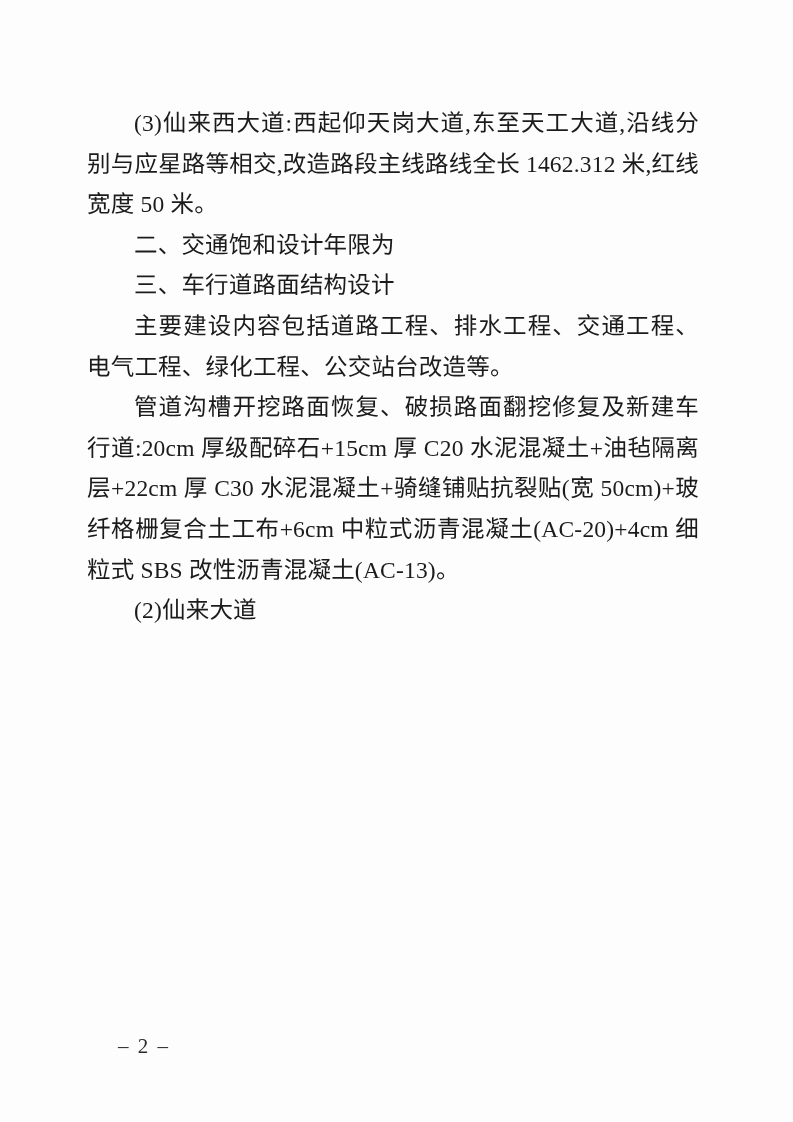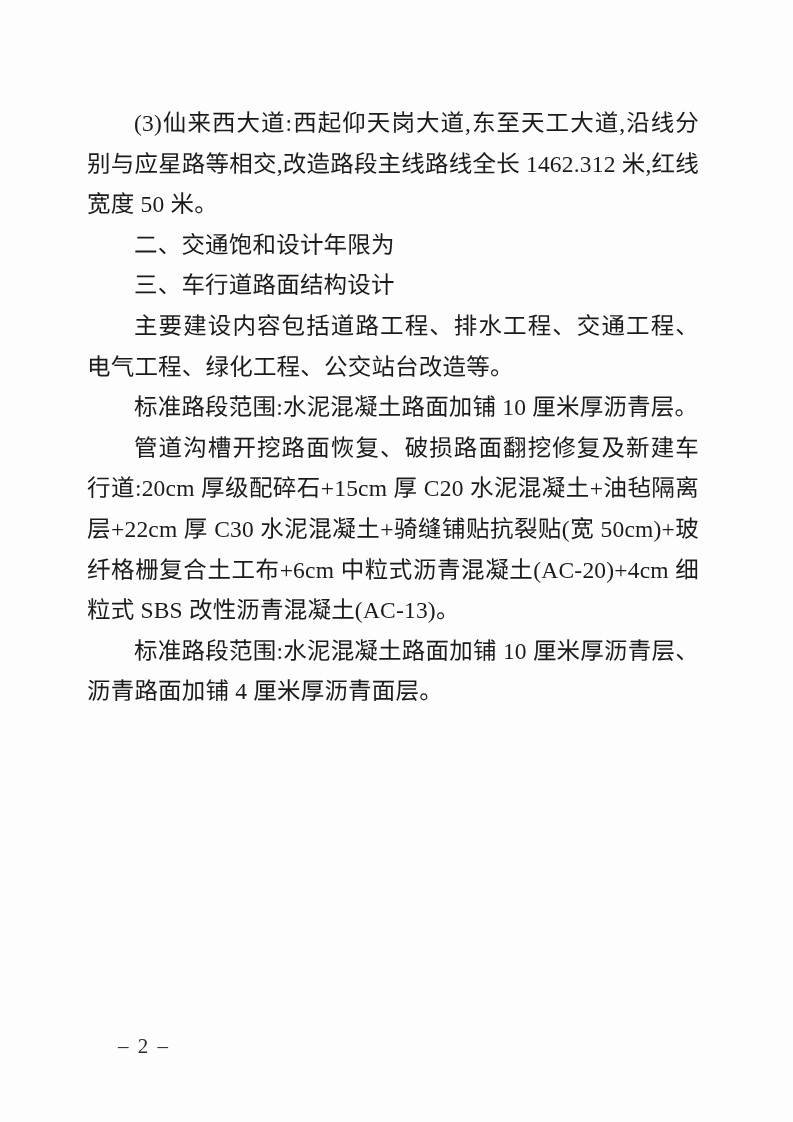--- a/index.html
+++ b/index.html
@@ -44,18 +44,17 @@
 </style>
 </head>
 <body>
 
 <div class="page">
   <div class="text-block">
     <p class="para">(3)仙来西大道:西起仰天岗大道,东至天工大道,沿线分别与应星路等相交,改造路段主线路线全长 1462.312 米,红线宽度 50 米。</p>
     <p class="para">二、交通饱和设计年限为</p>
     <p class="para">三、车行道路面结构设计</p>
     <p class="para">主要建设内容包括道路工程、排水工程、交通工程、电气工程、绿化工程、公交站台改造等。</p>
-    <p class="para">标准路段范围:水泥混凝土路面加铺 10 厘米厚沥青层。</p>
     <p class="para">管道沟槽开挖路面恢复、破损路面翻挖修复及新建车行道:20cm 厚级配碎石+15cm 厚 C20 水泥混凝土+油毡隔离层+22cm 厚 C30 水泥混凝土+骑缝铺贴抗裂贴(宽 50cm)+玻纤格栅复合土工布+6cm 中粒式沥青混凝土(AC-20)+4cm 细粒式 SBS 改性沥青混凝土(AC-13)。</p>
-    <p class="para">标准路段范围:水泥混凝土路面加铺 10 厘米厚沥青层、沥青路面加铺 4 厘米厚沥青面层。</p>
+    <p class="para">(2)仙来大道</p>
   </div>
   <div class="footer">– 2 –</div>
 </div>
 
 </body></html>

